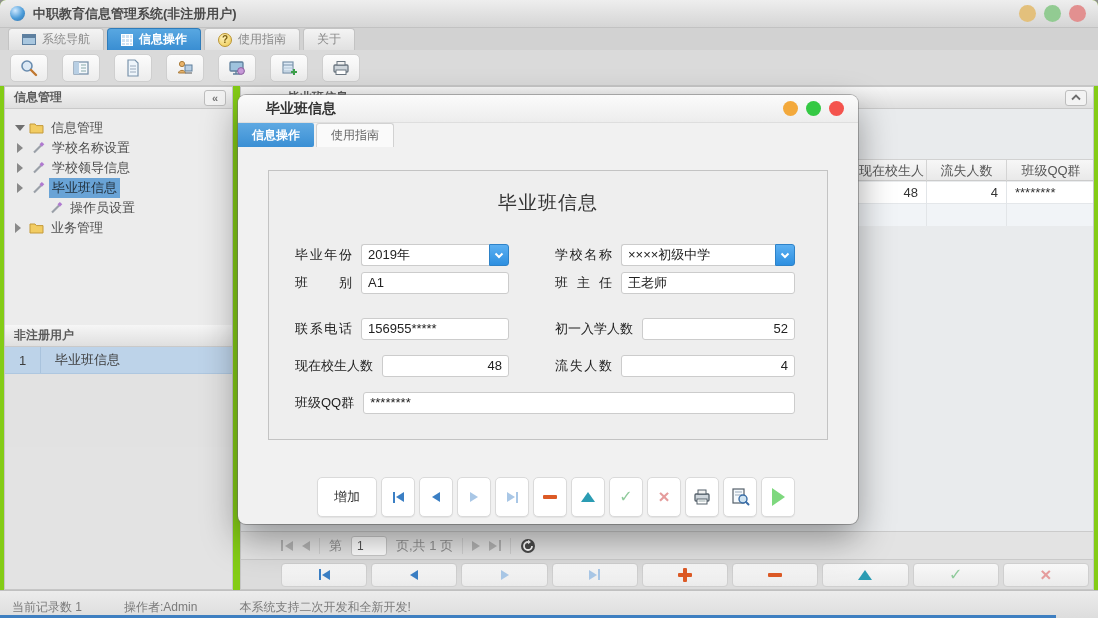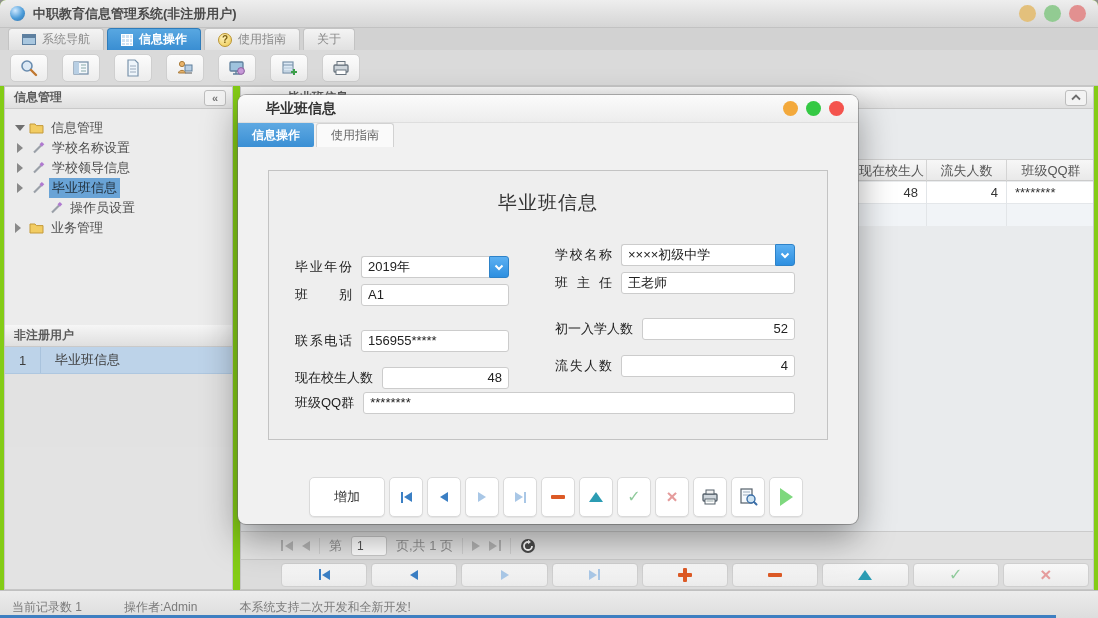--- a/index.html
+++ b/index.html
@@ -100,31 +100,31 @@
   .dlg { position:absolute; left:238px; top:95px; width:620px; height:429px; background:#f1f1f1; border-radius:8px; box-shadow:0 14px 36px rgba(0,0,0,.38), 0 0 0 1px rgba(130,130,130,.55); }
   .dlg-title { height:28px; display:flex; align-items:center; padding:0 14px 0 28px; background:linear-gradient(#fbfbfb,#ededed); border-bottom:1px solid #dedede; border-radius:8px 8px 0 0; font-size:14px; font-weight:bold; color:#333; }
   .dlg-tabs { display:flex; height:24px; margin-top:0; }
   .dtab { height:24px; display:flex; align-items:center; padding:0 14px; font-size:12px; }
   .dtab.active { background:linear-gradient(#5fa9e2,#3a8fd4); color:#fff; font-weight:bold; border-radius:0 2px 2px 0; }
   .dtab.idle { background:#fafafa; color:#666; border:1px solid #d2d2d2; border-bottom:none; border-radius:3px 3px 0 0; margin-left:2px; }
   .form-panel { position:absolute; left:30px; width:560px; top:75px; height:270px; background:#eeeeee; border:1px solid #c3c3c3; }
   .form-title { text-align:center; font-size:19px; color:#333; margin-top:19px; letter-spacing:1px; }
   .f { position:absolute; height:24px; display:flex; align-items:center; }
   .f label { min-width:57px; text-align-last:justify; font-size:13px; color:#1e1e1e; margin-right:9px; white-space:nowrap; }
-  .f.l { left:26px; width:214px;margin-top:12px; }
+  .f.l { left:26px; width:214px; }
   .f.r { left:286px; width:240px; }
   .f.full { left:26px; width:500px; }
   .y1{top:72px;} .y2{top:100px;} .y3{top:146px;} .y4{top:183px;} .y5{top:220px;}
   .inp { flex:1; height:22px; background:#fff; border:1px solid #ccc; border-radius:3px; font-size:13px; color:#222; padding:0 6px; line-height:20px; overflow:hidden; white-space:nowrap; }
   .combo { flex:1; display:flex; height:22px; }
   .cval { flex:1; background:#fff; border:1px solid #ccc; border-right:none; border-radius:3px 0 0 3px; padding:0 6px; font-size:13px; color:#222; line-height:20px; white-space:nowrap; overflow:hidden; }
   .cbtn { width:20px; flex:none; background:linear-gradient(#5cb0f2,#2d8fe0); border:1px solid #2d82c8; border-radius:0 3px 3px 0; display:flex; align-items:center; justify-content:center; }
   .dlg-toolbar { position:absolute; left:0; right:0; top:380px; height:44px; display:flex; justify-content:center; align-items:center; gap:4px; }
   .dbtn { width:34px; height:40px; background:#fff; border:1px solid #dadada; border-radius:5px; display:flex; align-items:center; justify-content:center; gap:1px; box-shadow:0 1px 1px rgba(0,0,0,.06); }
-  .dbtn.add { width:76px; font-size:13px; color:#333;margin-left:16px; }
+  .dbtn.add { width:60px; font-size:13px; color:#333;margin-left:16px; }
   .i-play { width:0; height:0; border-top:9px solid transparent; border-bottom:9px solid transparent; border-left:13px solid #7ed87e; }
 </style>
 </head>
 <body>
 
 <div class="app">
 
   <div class="titlebar">
     <span class="app-logo"></span>
     <span class="win-title">中职教育信息管理系统(非注册用户)</span>

